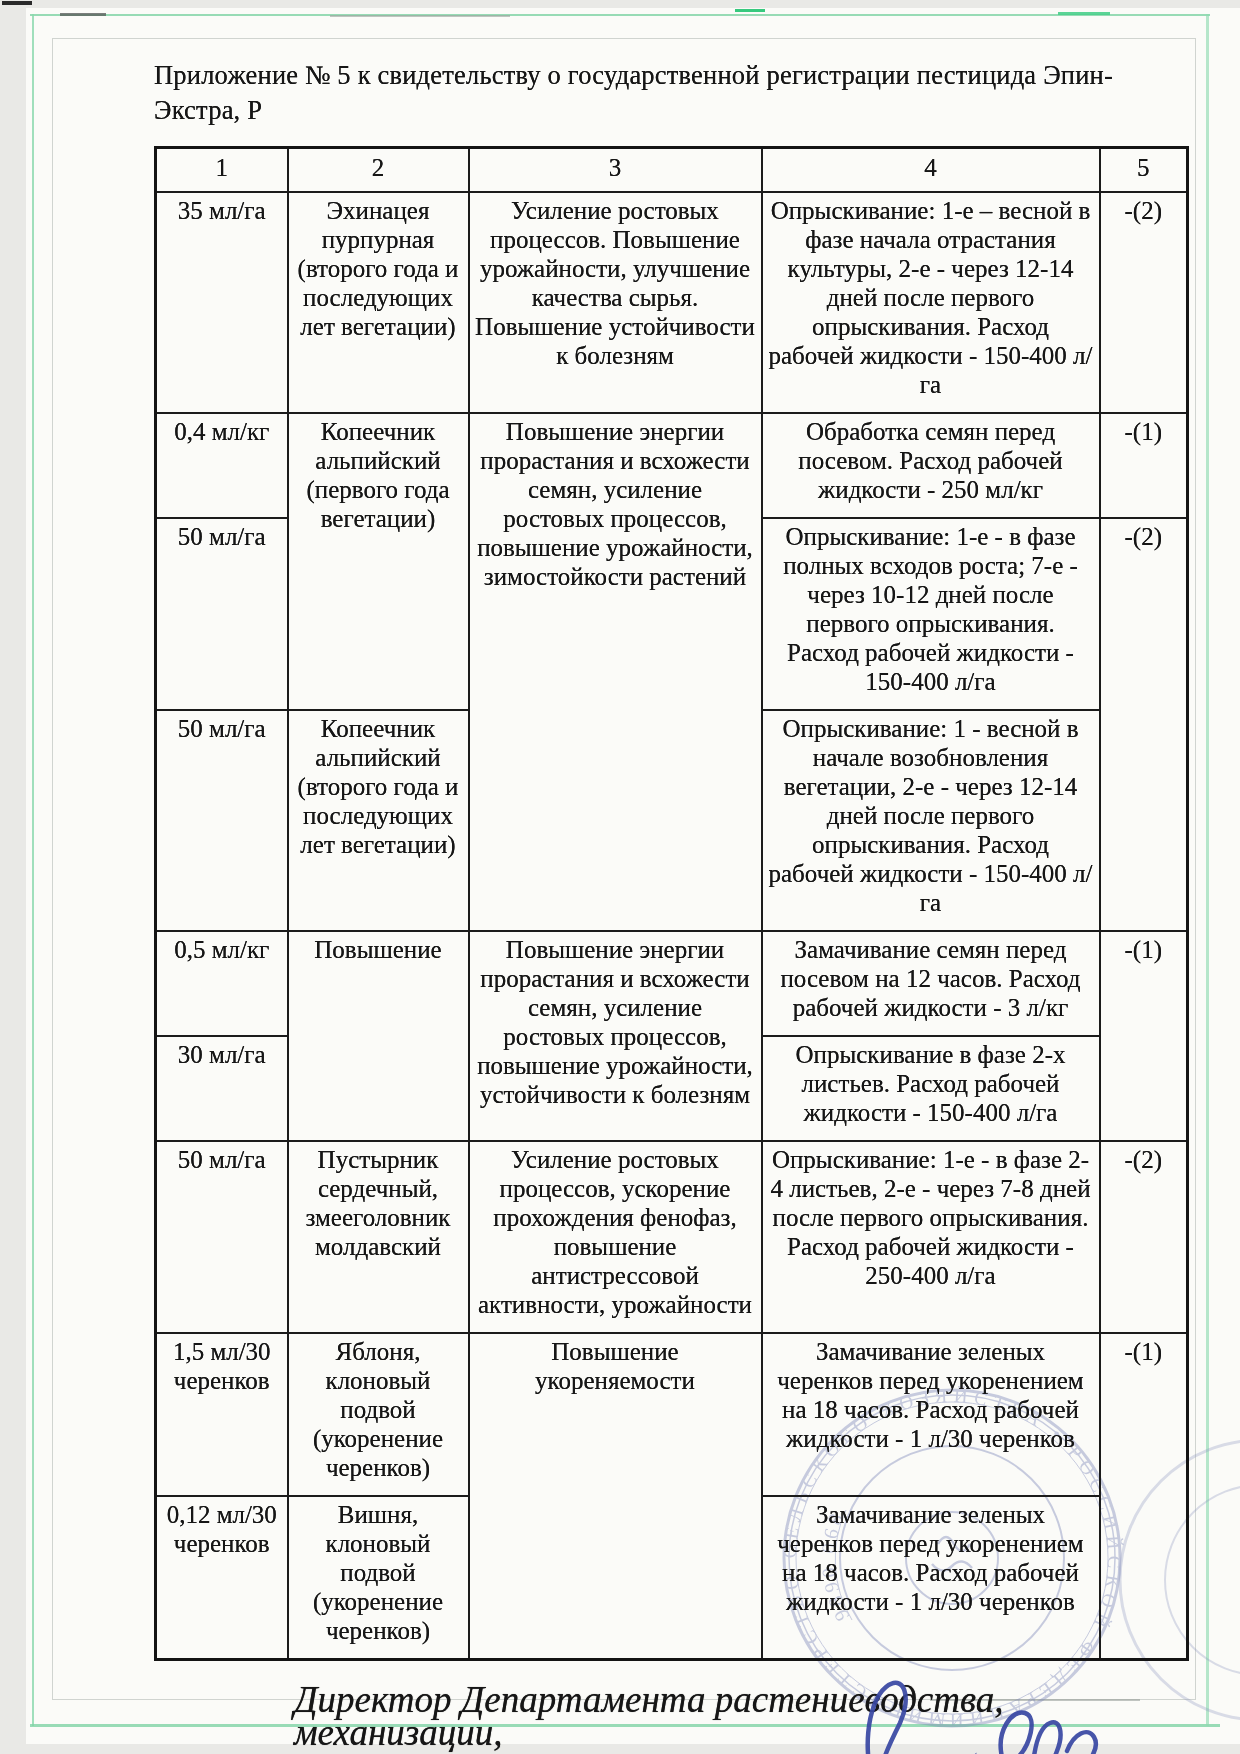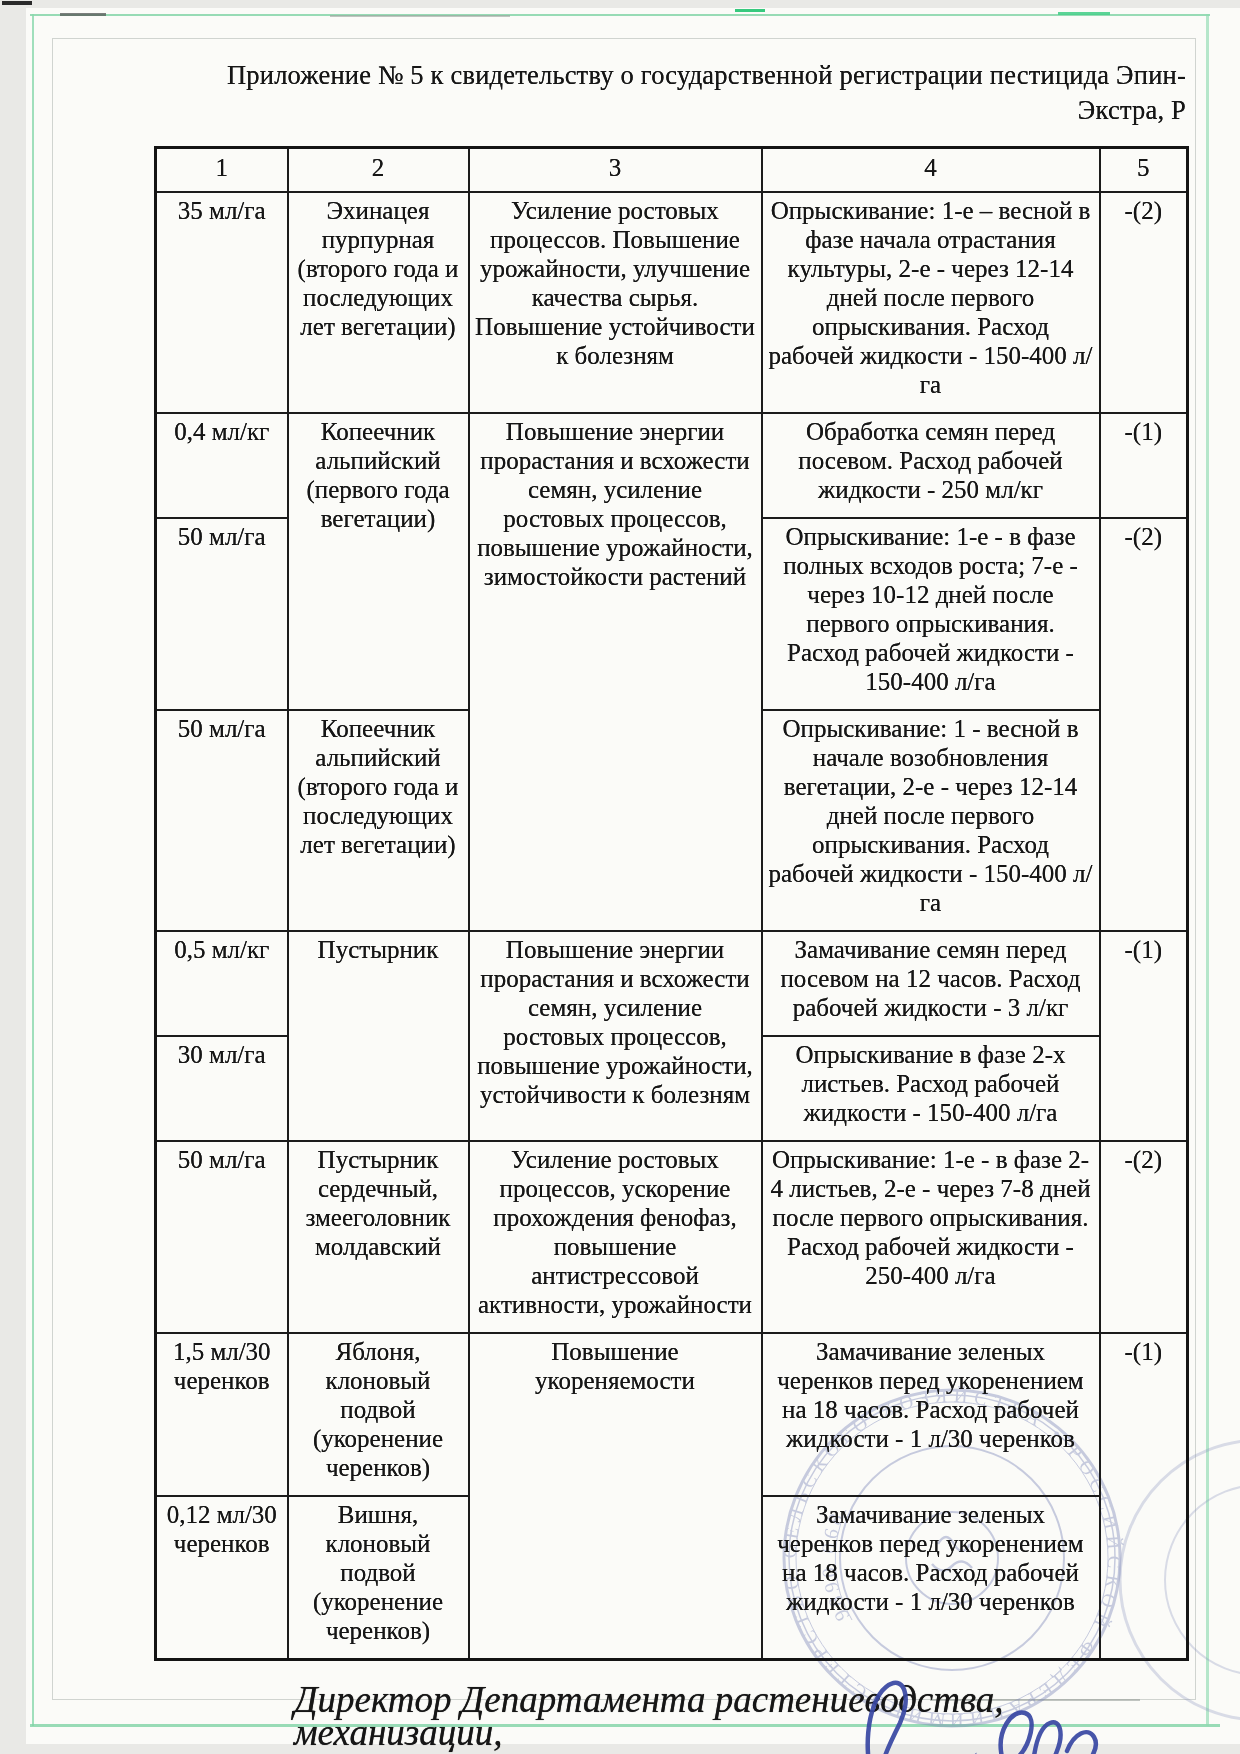--- a/index.html
+++ b/index.html
@@ -15,21 +15,21 @@
   .gray-inner{left:52px;top:38px;width:1142px;height:1660px;border:1px solid #c6cac5;opacity:.8;}
   .mark-black-tl{left:2px;top:1px;width:30px;height:4px;background:#2a2a2a;}
   .mark-dark-top{left:60px;top:13px;width:46px;height:3px;background:#5b5f5c;opacity:.8;}
   .mark-green-a{left:735px;top:9px;width:30px;height:3px;background:#37c97e;}
   .mark-green-b{left:1058px;top:12px;width:52px;height:3px;background:#49cf8b;opacity:.9;}
   .mark-gray-c{left:330px;top:15px;width:180px;height:2px;background:#9aa09b;opacity:.6;}
   .mark-gray-d{left:930px;top:1699px;width:210px;height:2px;background:#9aa09b;opacity:.6;}
 
   .content{position:absolute;left:154px;top:58px;width:1032px;}
   .doc-header{font-size:26.5px;line-height:35px;letter-spacing:.2px;
-              text-shadow:0 0 .6px #1d1d1d;text-align:right;}
+              text-shadow:0 0 .6px #1d1d1d;}
   table{border-collapse:collapse;table-layout:fixed;width:1032px;margin-top:18px;
         font-size:25px;line-height:29px;}
   col.c1{width:132px;} col.c2{width:181px;} col.c3{width:293px;} col.c4{width:338px;} col.c5{width:88px;}
   th,td{border:2px solid #1b1b1b;vertical-align:top;text-align:center;
         padding:3px 5px 13px 5px;text-shadow:0 0 .5px #222;}
   th{font-weight:400;padding:4px 2px;height:34px;}
   table{border:3px solid #141414;}
 
   .footer{position:relative;margin-top:22px;padding-left:140px;font-size:37px;
           line-height:33px;text-shadow:0 0 .7px #1a1a1a;width:880px;font-style:italic;}
@@ -122,21 +122,21 @@
         <td>Опрыскивание: 1-е - в фазе полных всходов роста; 7-е - через 10-12 дней после первого опрыскивания. Расход рабочей жидкости - 150-400 л/га</td>
         <td rowspan="2">-(2)</td>
       </tr>
       <tr>
         <td>50 мл/га</td>
         <td>Копеечник альпийский (второго года и последующих лет вегетации)</td>
         <td>Опрыскивание: 1 - весной в начале возобновления вегетации, 2-е - через 12-14 дней после первого опрыскивания. Расход рабочей жидкости - 150-400 л/га</td>
       </tr>
       <tr>
         <td>0,5 мл/кг</td>
-        <td rowspan="2">Пустырник</td>
+        <td rowspan="2">Повышение</td>
         <td rowspan="2">Повышение энергии прорастания и всхожести семян, усиление ростовых процессов, повышение урожайности, устойчивости к болезням</td>
         <td>Замачивание семян перед посевом на 12 часов. Расход рабочей жидкости - 3 л/кг</td>
         <td rowspan="2">-(1)</td>
       </tr>
       <tr>
         <td>30 мл/га</td>
         <td>Опрыскивание в фазе 2-х листьев. Расход рабочей жидкости - 150-400 л/га</td>
       </tr>
       <tr>
         <td>50 мл/га</td>

